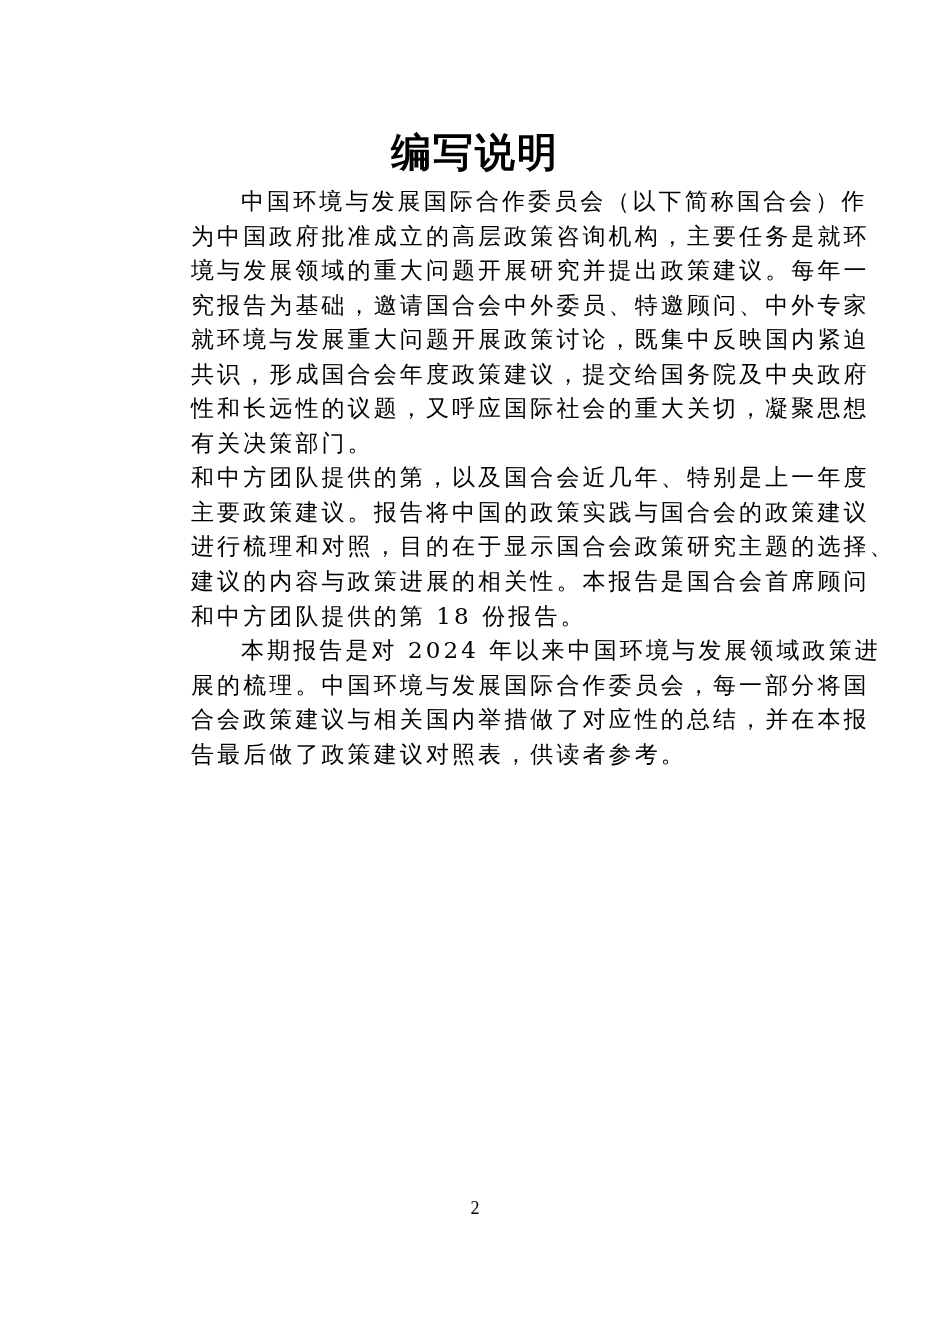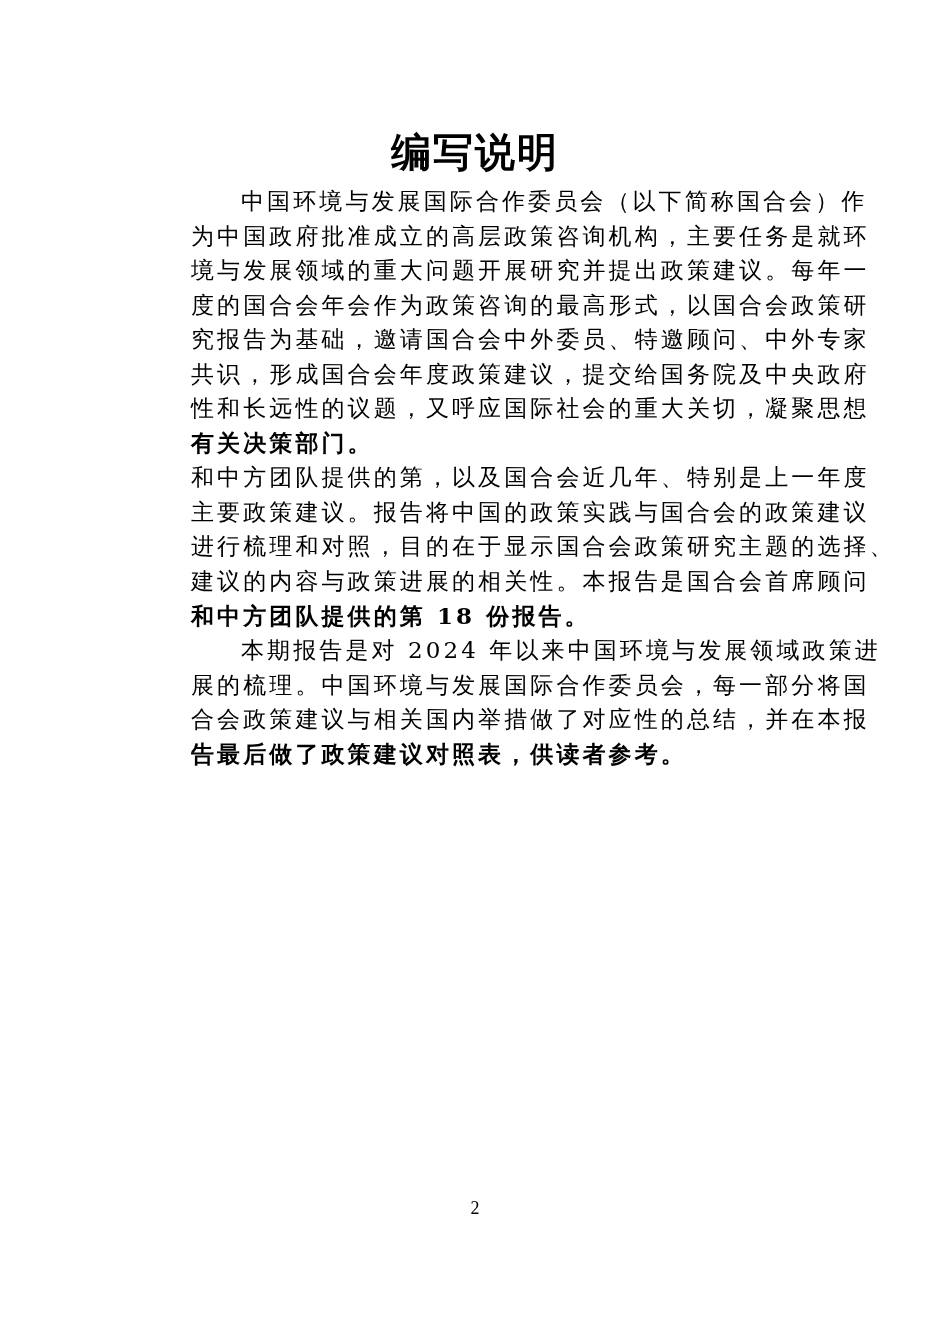--- a/index.html
+++ b/index.html
@@ -50,21 +50,20 @@
       white-space: nowrap;
       letter-spacing: 3.1px;
       text-align: justify;
       text-align-last: justify;
     }
     .line.indent {
       padding-left: 50px;
     }
     .line.last {
       text-align-last: left;
-      font-weight: bold;
     }
     .page-number {
       position: absolute;
       left: 0;
       top: 1196px;
       width: 950px;
       text-align: center;
       font-family: "Liberation Serif", "DejaVu Serif", serif;
       font-size: 18px;
       line-height: 24px;
@@ -74,22 +73,22 @@
 <body>
 
 <div class="page">
   <h1 class="title">编写说明</h1>
 
   <div class="body-text">
 
     <span class="line indent">中国环境与发展国际合作委员会（以下简称国合会）作</span>
     <span class="line">为中国政府批准成立的高层政策咨询机构，主要任务是就环</span>
     <span class="line">境与发展领域的重大问题开展研究并提出政策建议。每年一</span>
-    <span class="line">度的国合会年会作为政策咨询的最高形式，以国合会政策研</span>
     <span class="line">究报告为基础，邀请国合会中外委员、特邀顾问、中外专家</span>
+    <span class="line">就环境与发展重大问题开展政策讨论，既集中反映国内紧迫</span>
     <span class="line">共识，形成国合会年度政策建议，提交给国务院及中央政府</span>
     <span class="line">性和长远性的议题，又呼应国际社会的重大关切，凝聚思想</span>
     <span class="line last">有关决策部门。</span>
 
     <span class="line">和中方团队提供的第，以及国合会近几年、特别是上一年度</span>
     <span class="line">主要政策建议。报告将中国的政策实践与国合会的政策建议</span>
     <span class="line">进行梳理和对照，目的在于显示国合会政策研究主题的选择、</span>
     <span class="line">建议的内容与政策进展的相关性。本报告是国合会首席顾问</span>
     <span class="line last">和中方团队提供的第 18 份报告。</span>
 

